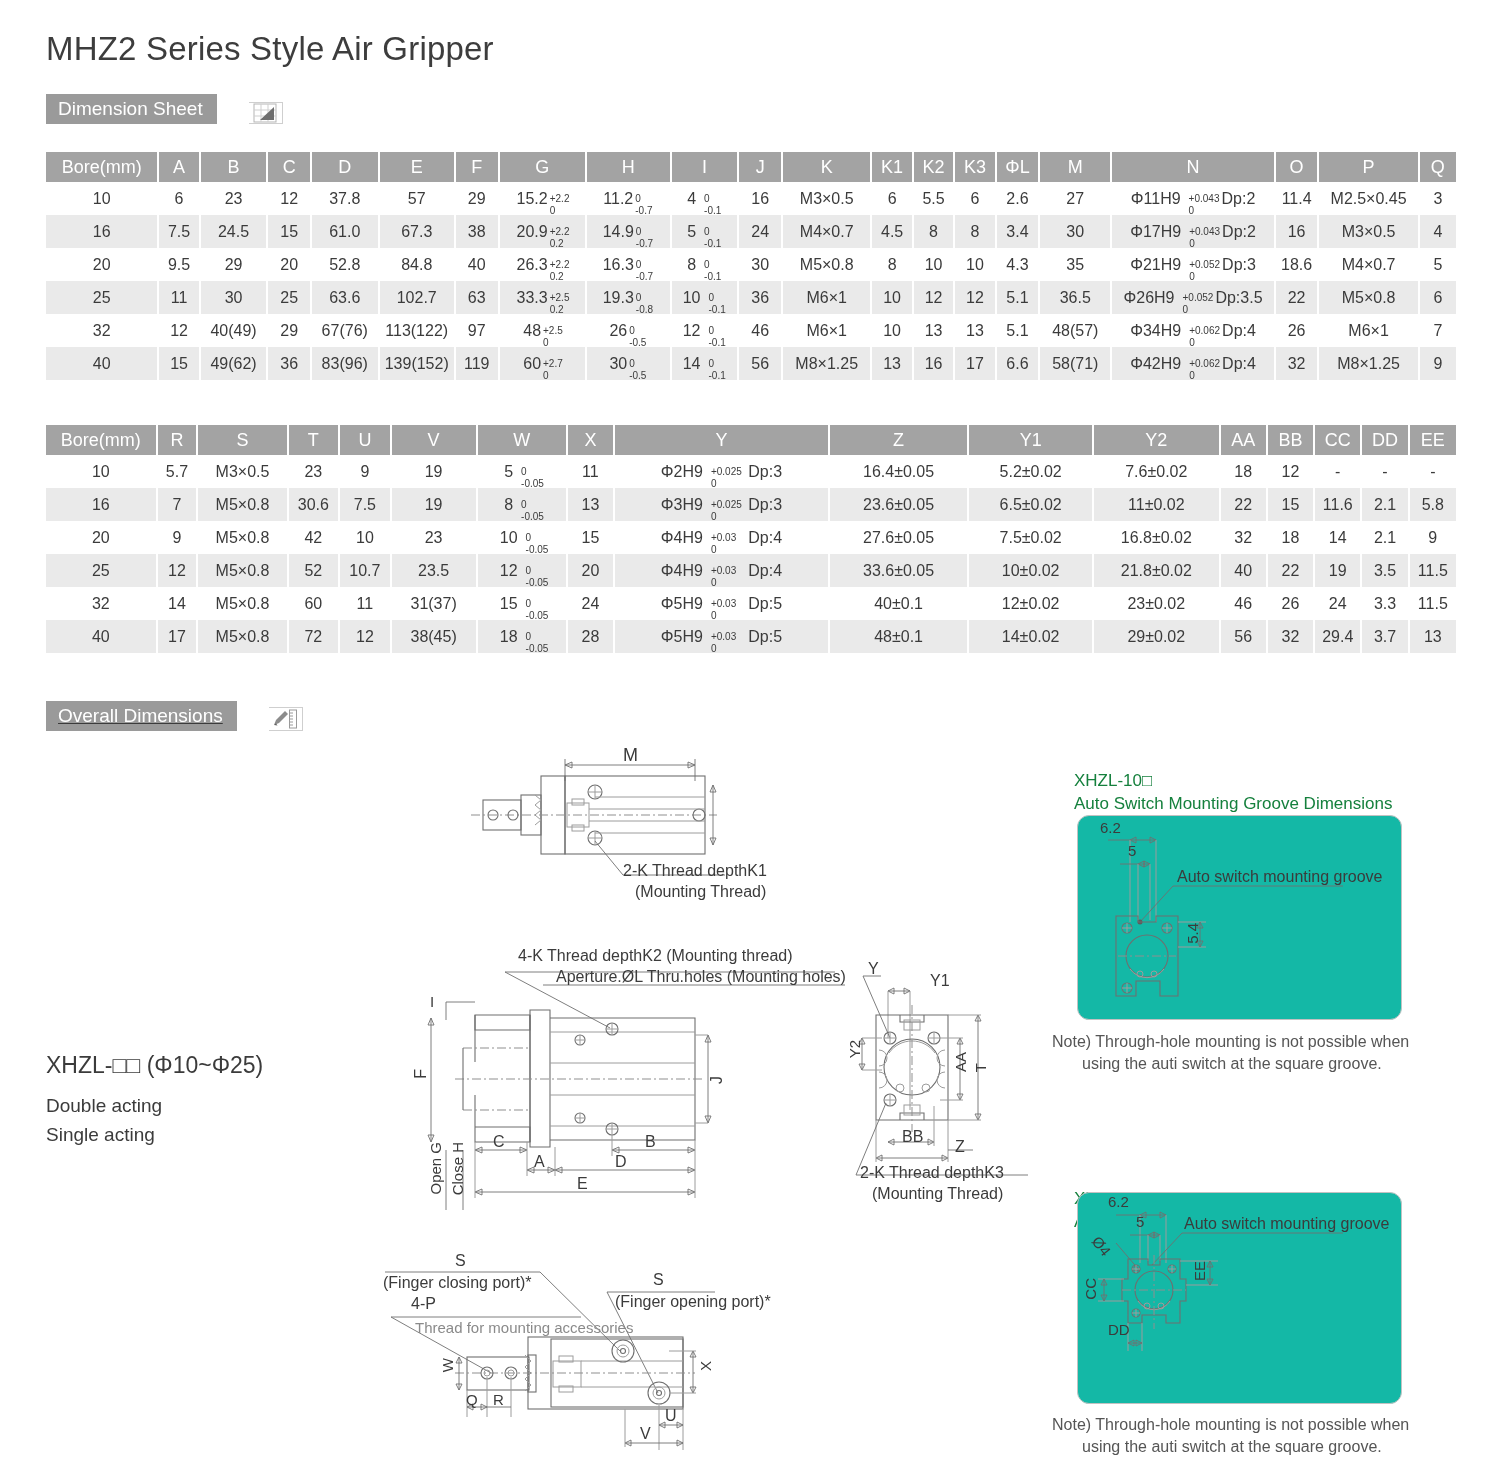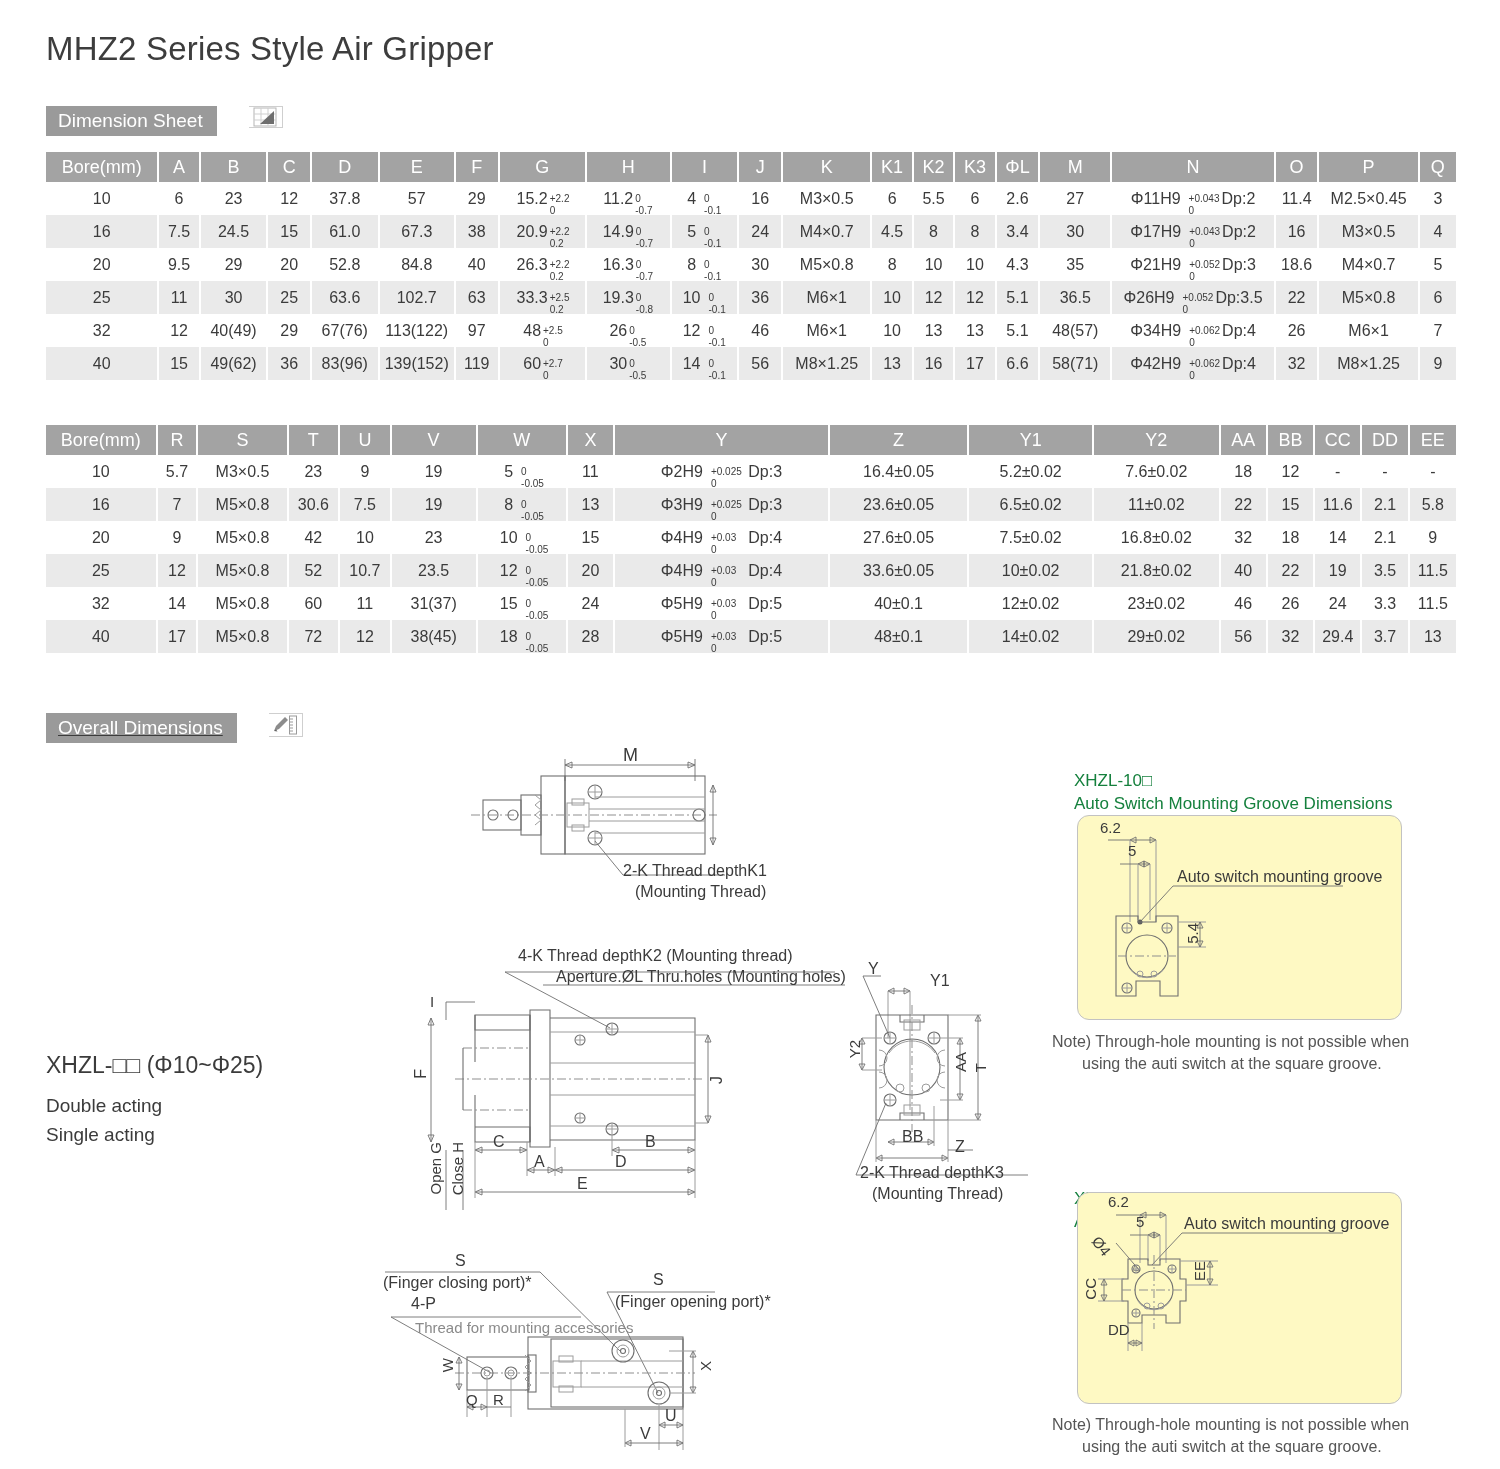--- a/index.html
+++ b/index.html
@@ -14,21 +14,21 @@
   .page { position: relative; width: 1500px; height: 1469px; }
 
   
   .page-title {
     position: absolute; left: 46px; top: 30px;
     font-size: 33px; font-weight: 400; color: #3d3d3d;
     letter-spacing: 0.2px;
   }
 
   
-  .section-banner { position: absolute; display: flex; align-items: flex-start; height: 18px; gap: 32px; }
+  .section-banner { position: absolute; display: flex; align-items: flex-end; height: 18px; gap: 32px; }
   .section-banner .bar {
     background: #9a9a9a; color: #ffffff;
     font-size: 19px; line-height: 30px;
     padding: 0 14px 0 12px; white-space: nowrap;
   }
   .section-banner .ico {
     width: 34px; background: #ffffff; border: 1px solid #cfcfcf; border-left: none;
     display: flex; align-items: center; justify-content: center;
   }
   .section-banner .ico svg { display: block; }
@@ -66,21 +66,21 @@
   .drawing { position: absolute; }
   .label { position: absolute; font-size: 16px; color: #3b3b3b; white-space: nowrap; }
   .label.sm { font-size: 15px; }
   .model-block { position: absolute; left: 46px; top: 1052px; }
   .model-block .m1 { font-size: 23px; color: #3b3b3b; margin-bottom: 12px; }
   .model-block .m2 { font-size: 19px; color: #3b3b3b; line-height: 1.55; }
 
   .panel-title { position: absolute; font-size: 17px; color: #15803d; line-height: 1.35; white-space: nowrap; }
   .note { position: absolute; font-size: 16px; color: #555; line-height: 1.35; white-space: nowrap; }
   .panel-box {
-    position: absolute; border: 1px solid #c2c2c2; border-radius: 12px; background: #fef9c3;
+    position: absolute; border: 1px solid #c2c2c2; border-radius: 12px; background: #14b8a6;
   }
   svg { overflow: visible; }
   .ln { stroke: #6f6f6f; stroke-width: 1.1; fill: none; }
   .ln2 { stroke: #9c9c9c; stroke-width: 1; fill: none; }
   .lnd { stroke: #8f8f8f; stroke-width: 1; fill: none; stroke-dasharray: 9 3 2 3; }
   .dim-l { stroke: #6f6f6f; stroke-width: 0.9; fill: none; }
   .vtext { writing-mode: vertical-rl; transform: rotate(180deg); }
 </style>
 </head>
 <body>

